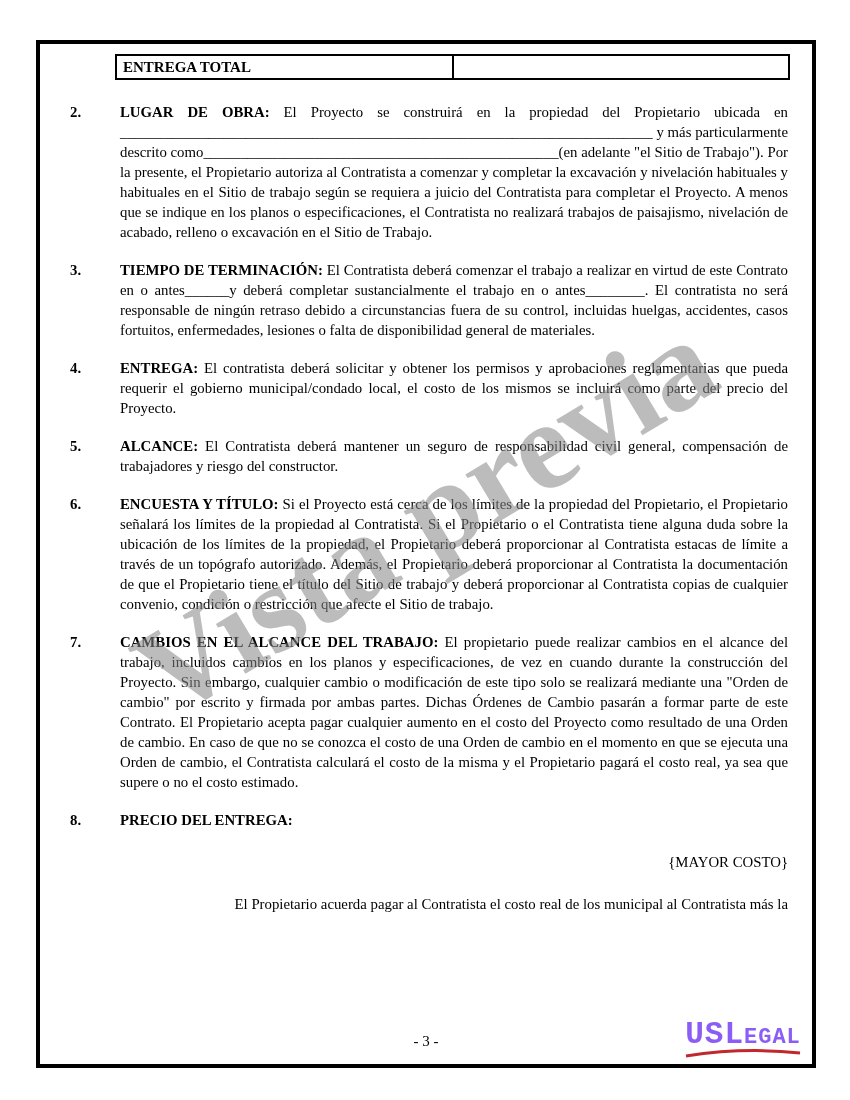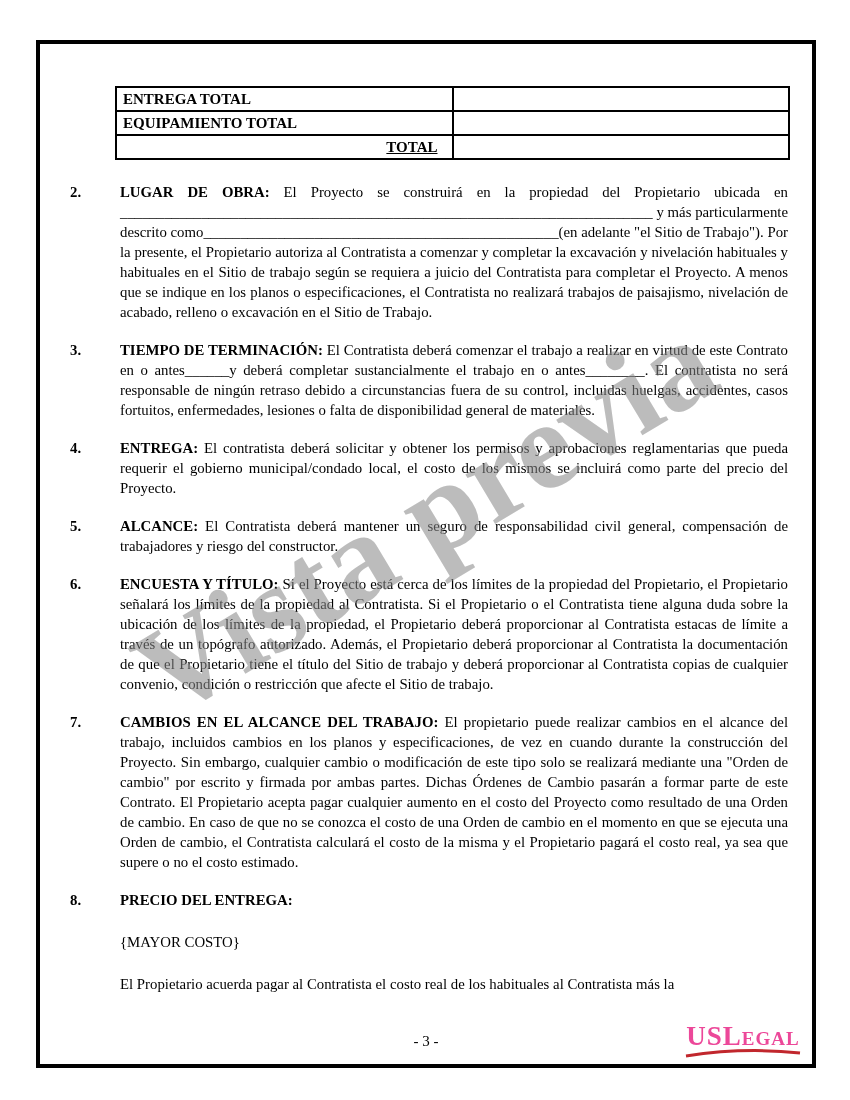--- a/index.html
+++ b/index.html
@@ -19,21 +19,21 @@
     position: absolute;
     top: 40px;
     left: 36px;
     right: 34px;
     bottom: 32px;
     border: 4px solid #000;
     box-sizing: border-box;
     background: #fff;
   }
   .content {
-    padding: 42px 24px 0 30px;
+    padding: 10px 24px 0 30px;
     font-size: 14.8px;
     line-height: 20px;
   }
   
   table.totals {
     border-collapse: collapse;
     margin-left: 45px;
     width: 675px;
     margin-bottom: 22px;
     font-size: 15px;
@@ -60,21 +60,21 @@
     font-weight: bold;
   }
   .sec-text {
     flex: 1;
     text-align: justify;
     word-break: break-word;
   }
   .sec-title { font-weight: bold; font-family: Liberation Serif, serif; }
   .sub-para {
     margin: 22px 0 0 0;
-    text-align: left;
+    text-align: right;
   }
   
   .watermark {
     position: absolute;
     left: 0;
     top: 445px;
     width: 850px;
     text-align: center;
     transform: rotate(-31deg);
     transform-origin: center;
@@ -97,50 +97,42 @@
     font-size: 15px;
   }
   .logo {
     position: absolute;
     bottom: 6px;
     right: 10px;
     text-align: center;
     line-height: 1;
   }
   .logo-text {
-    font-family: Liberation Serif, serif;
+    font-family: Liberation Mono, monospace;
     font-variant: small-caps;
     font-weight: bold;
-    font-size: 27px;
-    color: #ec4899;
+    font-size: 31px;
+    color: #8b5cf6;
     letter-spacing: 1px;
   }
   .logo-swoosh {
     display: block;
     margin: -4px auto 0 auto;
   }
 </style>
 </head>
 <body>
 
 <div class="page-frame">
   <div class="content">
 
     <table class="totals">
       <tbody>
           <tr>
         <td class="label-cell">ENTREGA TOTAL</td>
-        <td class="value-cell"></td>
-      </tr>
-      <tr>
-        <td class="label-cell">EQUIPAMIENTO TOTAL</td>
-        <td class="value-cell"></td>
-      </tr>
-      <tr>
-        <td class="label-cell total-cell"><span class="total-label">TOTAL</span></td>
         <td class="value-cell"></td>
       </tr>
     </tbody>
       </table>
 
     <div class="section">
       <div class="sec-num">2.</div>
       <div class="sec-text"><span class="sec-title">LUGAR DE OBRA:</span><span> El Proyecto se construirá en la propiedad del Propietario ubicada en ________________________________________________________________________ y más particularmente descrito como________________________________________________(en adelante "el Sitio de Trabajo"). Por la presente, el Propietario autoriza al Contratista a comenzar y completar la excavación y nivelación habituales y habituales en el Sitio de trabajo según se requiera a juicio del Contratista para completar el Proyecto. A menos que se indique en los planos o especificaciones, el Contratista no realizará trabajos de paisajismo, nivelación de acabado, relleno o excavación en el Sitio de Trabajo.</span></div>
     </div>
 
@@ -167,21 +159,21 @@
     <div class="section">
       <div class="sec-num">7.</div>
       <div class="sec-text"><span class="sec-title">CAMBIOS EN EL ALCANCE DEL TRABAJO:</span><span> El propietario puede realizar cambios en el alcance del trabajo, incluidos cambios en los planos y especificaciones, de vez en cuando durante la construcción del Proyecto. Sin embargo, cualquier cambio o modificación de este tipo solo se realizará mediante una "Orden de cambio" por escrito y firmada por ambas partes. Dichas Órdenes de Cambio pasarán a formar parte de este Contrato. El Propietario acepta pagar cualquier aumento en el costo del Proyecto como resultado de una Orden de cambio. En caso de que no se conozca el costo de una Orden de cambio en el momento en que se ejecuta una Orden de cambio, el Contratista calculará el costo de la misma y el Propietario pagará el costo real, ya sea que supere o no el costo estimado.</span></div>
     </div>
 
     <div class="section">
       <div class="sec-num">8.</div>
       <div class="sec-text">
         <span class="sec-title">PRECIO DEL ENTREGA:</span>
         <p class="sub-para">{MAYOR COSTO}</p>
-        <p class="sub-para">El Propietario acuerda pagar al Contratista el costo real de los habituales al Contratista más la</p>
+        <p class="sub-para">El Propietario acuerda pagar al Contratista el costo real de los municipal al Contratista más la</p>
       </div>
     </div>
 
   </div>
 
   <div class="page-number">- 3 -</div>
 
   <div class="logo">
     <span class="logo-text">USLegal</span>
     <svg class="logo-swoosh" width="118" height="12" viewBox="0 0 118 12">

